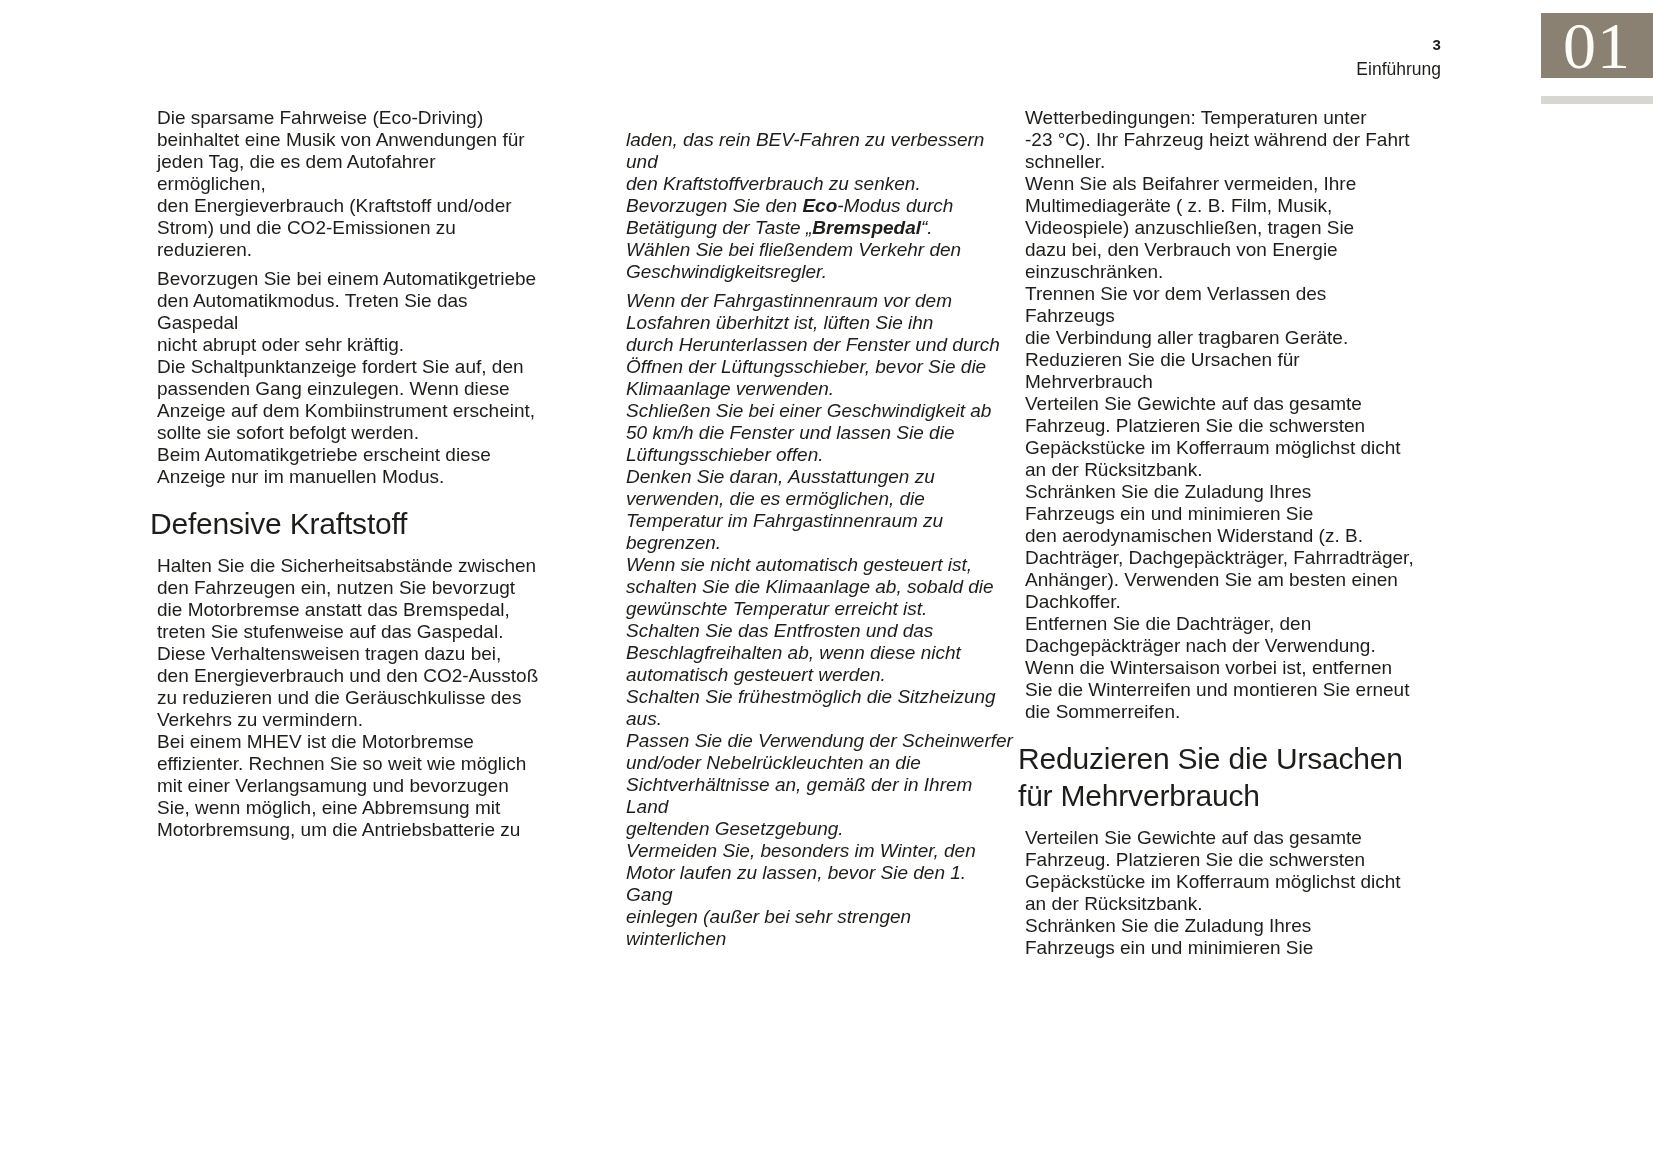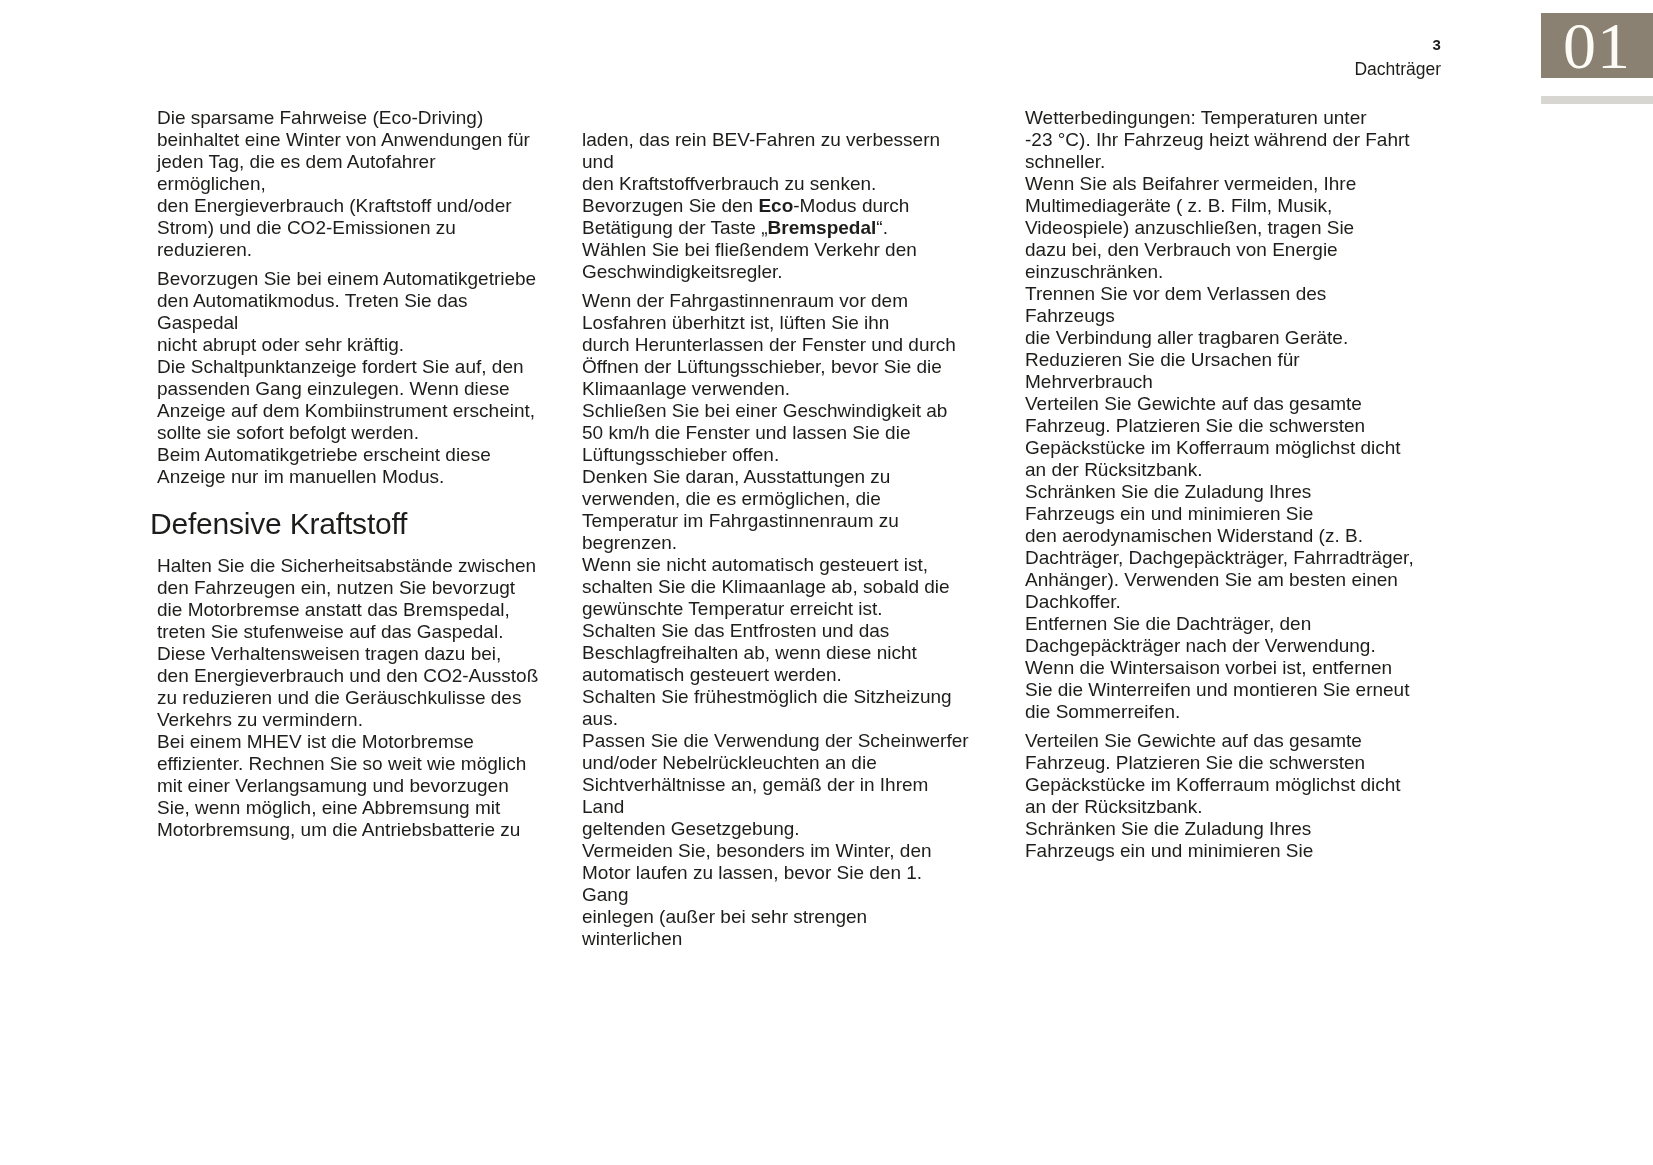--- a/index.html
+++ b/index.html
@@ -55,21 +55,21 @@
     height: 8px;
     background: #d8d6d1;
   }
   
   .col {
     position: absolute;
     top: 100px;
     width: 404px;
   }
   .col-1 { left: 150px; }
-  .col-2 { left: 575px; }
+  .col-2 { left: 619px; font-style: italic; }
   .col-3 { left: 1018px; }
   .heading {
     font-size: 30px;
     line-height: 37px;
     font-weight: 500;
     letter-spacing: -0.2px;
     margin: 17px 0 13px 0;
     white-space: pre-line;
   }
   .heading.first { margin-top: 0; }
@@ -82,30 +82,30 @@
   }
   .bold { font-weight: 700; }
 </style>
 </head>
 <body>
 
 <div class="page">
 
   <div class="header-meta">
     <div class="page-number">3</div>
-    <div class="section-label">Dachträger</div>
+    <div class="section-label">Einführung</div>
   </div>
   <div class="chapter-box">
     <span>01</span>
   </div>
   <div class="chapter-box-shadow"></div>
 
   <div class="col col-1">
     <p class="body-text">Die sparsame Fahrweise (Eco-Driving)
-beinhaltet eine Winter von Anwendungen für
+beinhaltet eine Musik von Anwendungen für
 jeden Tag, die es dem Autofahrer ermöglichen,
 den Energieverbrauch (Kraftstoff und/oder
 Strom) und die CO2-Emissionen zu reduzieren.</p>
     <p class="body-text">Bevorzugen Sie bei einem Automatikgetriebe
 den Automatikmodus. Treten Sie das Gaspedal
 nicht abrupt oder sehr kräftig.
 Die Schaltpunktanzeige fordert Sie auf, den
 passenden Gang einzulegen. Wenn diese
 Anzeige auf dem Kombiinstrument erscheint,
 sollte sie sofort befolgt werden.
@@ -186,20 +186,22 @@
 Fahrzeugs ein und minimieren Sie
 den aerodynamischen Widerstand (z. B.
 Dachträger, Dachgepäckträger, Fahrradträger,
 Anhänger). Verwenden Sie am besten einen
 Dachkoffer.
 Entfernen Sie die Dachträger, den
 Dachgepäckträger nach der Verwendung.
 Wenn die Wintersaison vorbei ist, entfernen
 Sie die Winterreifen und montieren Sie erneut
 die Sommerreifen.</p>
+    <div class="heading">Reduzieren Sie die Ursachen
+für Mehrverbrauch</div>
     <p class="body-text">Verteilen Sie Gewichte auf das gesamte
 Fahrzeug. Platzieren Sie die schwersten
 Gepäckstücke im Kofferraum möglichst dicht
 an der Rücksitzbank.
 Schränken Sie die Zuladung Ihres
 Fahrzeugs ein und minimieren Sie</p>
   </div>
 
 </div>
 

